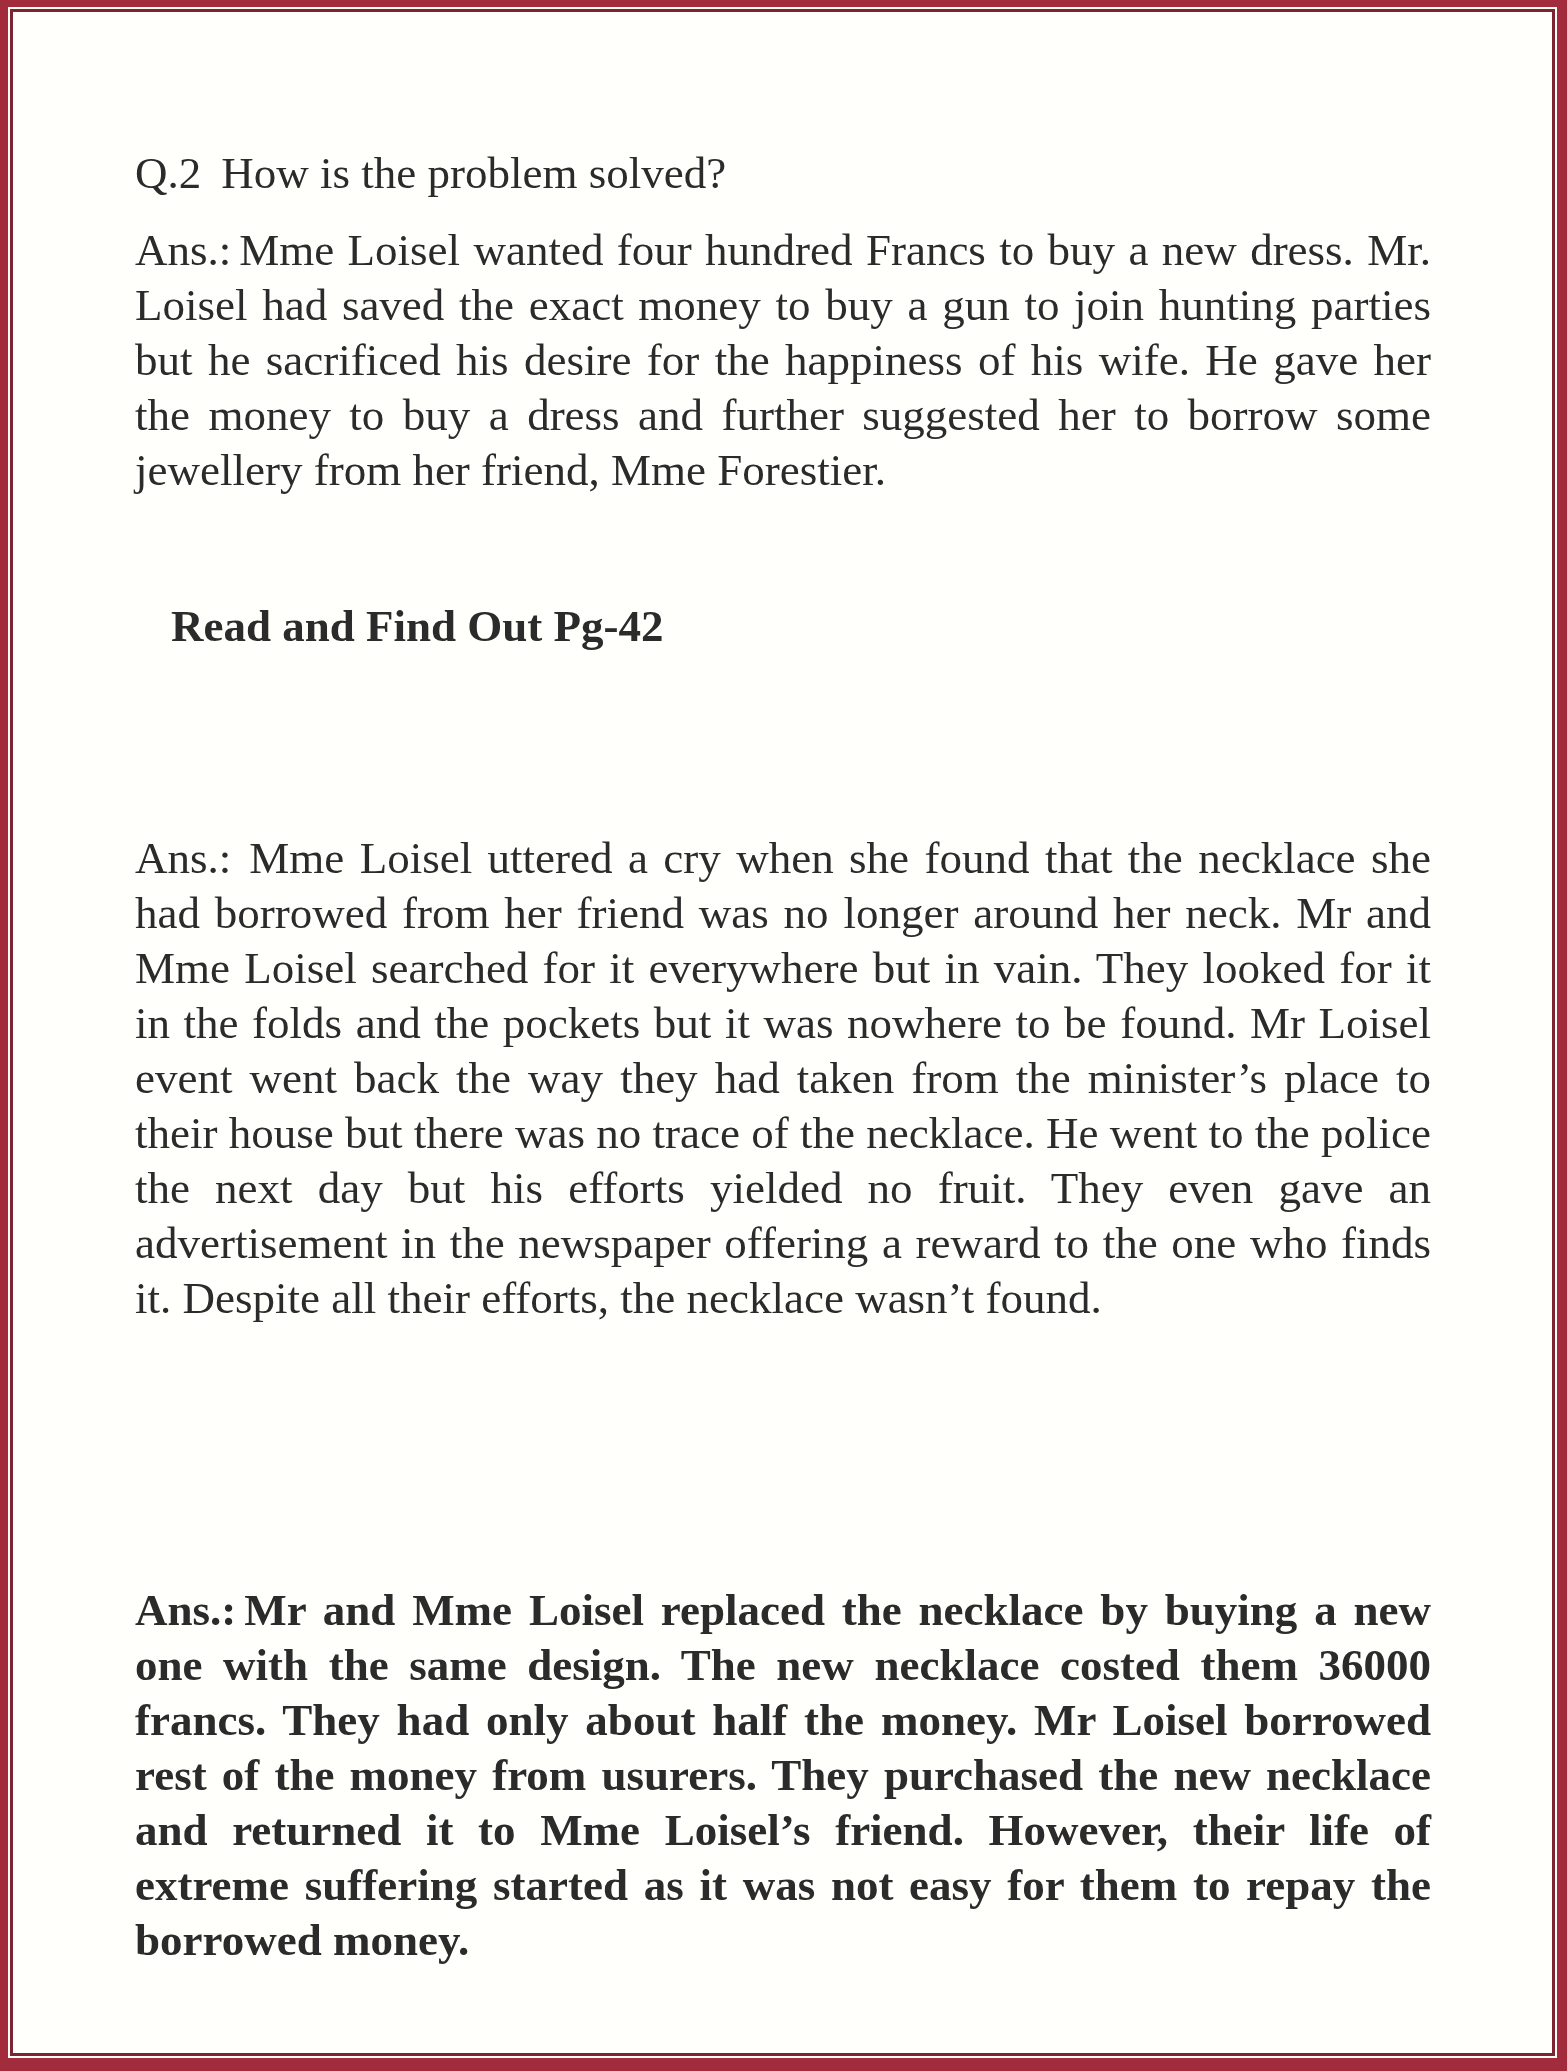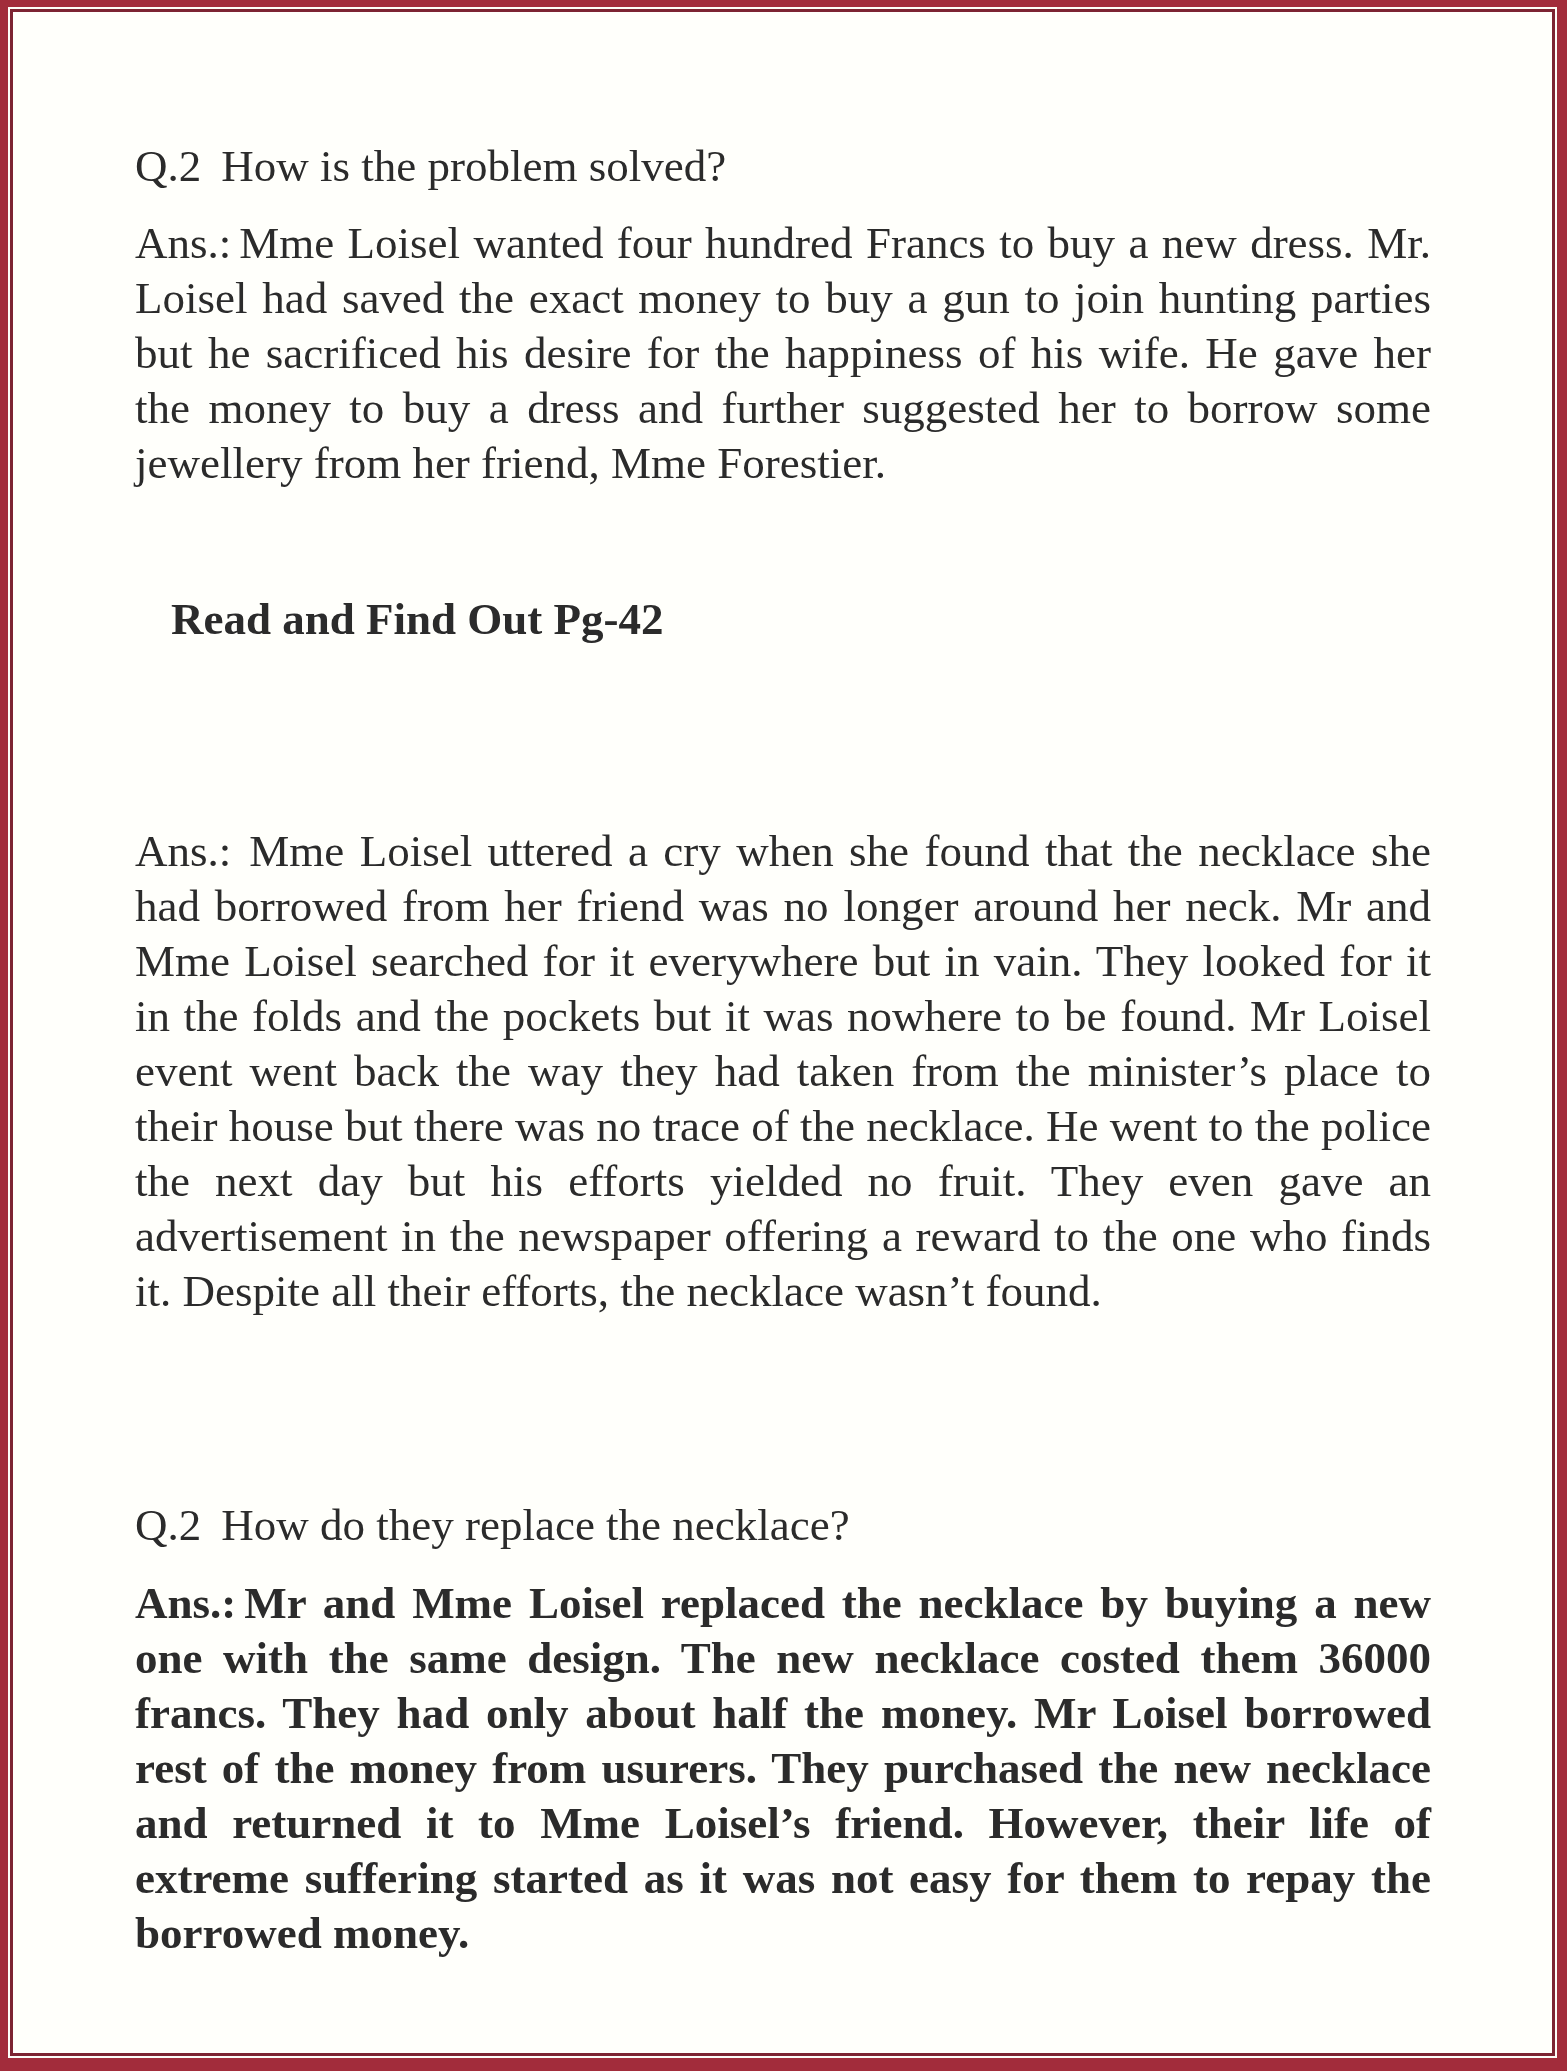--- a/index.html
+++ b/index.html
@@ -11,21 +11,21 @@
     .outer-gap {
       position: absolute; left: 8px; top: 7px; right: 10px; bottom: 13px;
       background: #fdfdf8;
     }
     .inner-line {
       position: absolute; left: 10px; top: 9px; right: 12px; bottom: 15px;
       border: 3px solid #7d2432;
       background: #fffffb;
       box-sizing: border-box;
     }
-    .page { position: absolute; left: 0; top: 9px; width: 1567px; height: 1459px; border-radius: 28px; }
+    .page { position: absolute; left: 0; top: 16px; width: 1567px; height: 1459px; border-radius: 28px; }
     .blk {
       position: absolute; left: 135px; width: 1296px;
       font-size: 45px; line-height: 55px; color: #2b2b2b;
       margin: 0;
     }
     .q { text-align: left; white-space: nowrap; }
     .q .qnum { margin-right: 20px; }
     .ans { text-align: justify; text-align-last: left; }
     .ans .lbl { margin-right: 8px; }
     .heading { font-weight: bold; white-space: nowrap; margin-left: 36px; }
@@ -46,21 +46,18 @@
     <span class="lbl">Ans.:</span><span>Mme Loisel wanted four hundred Francs to buy a new dress. Mr. Loisel had saved the exact money to buy a gun to join hunting parties but he sacrificed his desire for the happiness of his wife. He gave her the money to buy a dress and further suggested her to borrow some jewellery from her friend, Mme Forestier.</span>
   </p>
 
   <p class="blk heading" style="top:583px;">Read and Find Out Pg-42</p>
 
 
   <p class="blk ans" style="top:815px;">
     <span class="lbl" style="margin-right:18px;">Ans.:</span><span>Mme Loisel uttered a cry when she found that the necklace she had borrowed from her friend was no longer around her neck. Mr and Mme Loisel searched for it everywhere but in vain. They looked for it in the folds and the pockets but it was nowhere to be found. Mr Loisel event went back the way they had taken from the minister’s place to their house but there was no trace of the necklace. He went to the police the next day but his efforts yielded no fruit. They even gave an advertisement in the newspaper offering a reward to the one who finds it. Despite all their efforts, the necklace wasn’t found.</span>
   </p>
 
-  <p class="blk q" style="top:1489px;">
-    <span class="qnum">Q.2</span><span>How do they replace the necklace?</span>
-  </p>
 
   <p class="blk ans" style="top:1567px;font-weight:bold;">
     <span class="lbl">Ans.:</span><span>Mr and Mme Loisel replaced the necklace by buying a new one with the same design. The new necklace costed them 36000 francs. They had only about half the money. Mr Loisel borrowed rest of the money from usurers. They purchased the new necklace and returned it to Mme Loisel’s friend. However, their life of extreme suffering started as it was not easy for them to repay the borrowed money.</span>
   </p>
 
 </div>
 
 </body></html>

